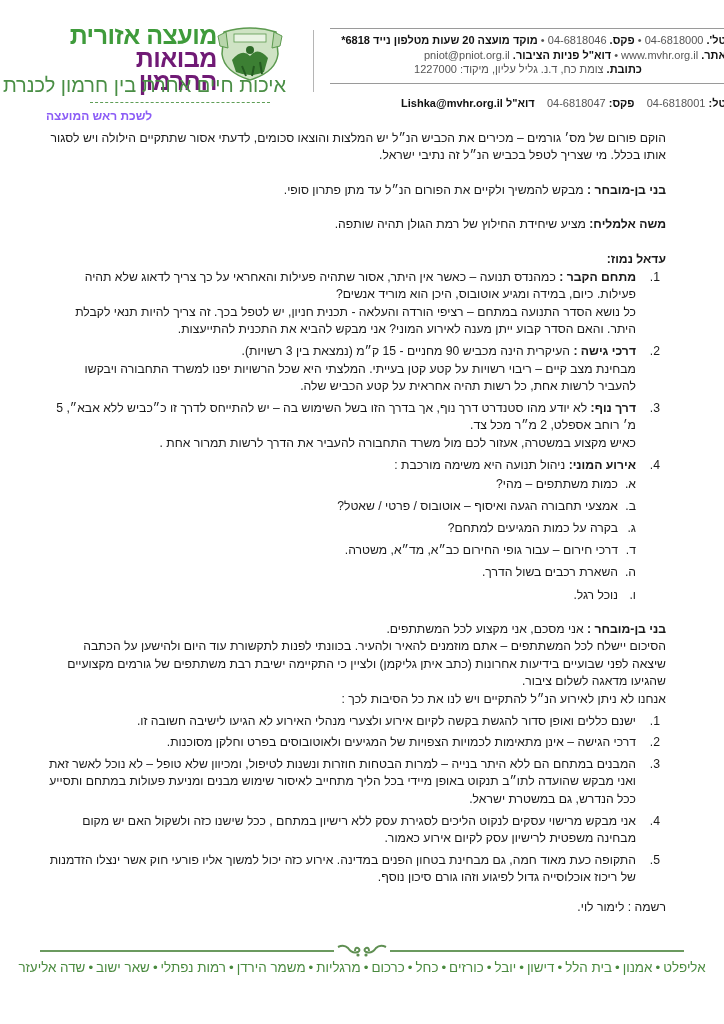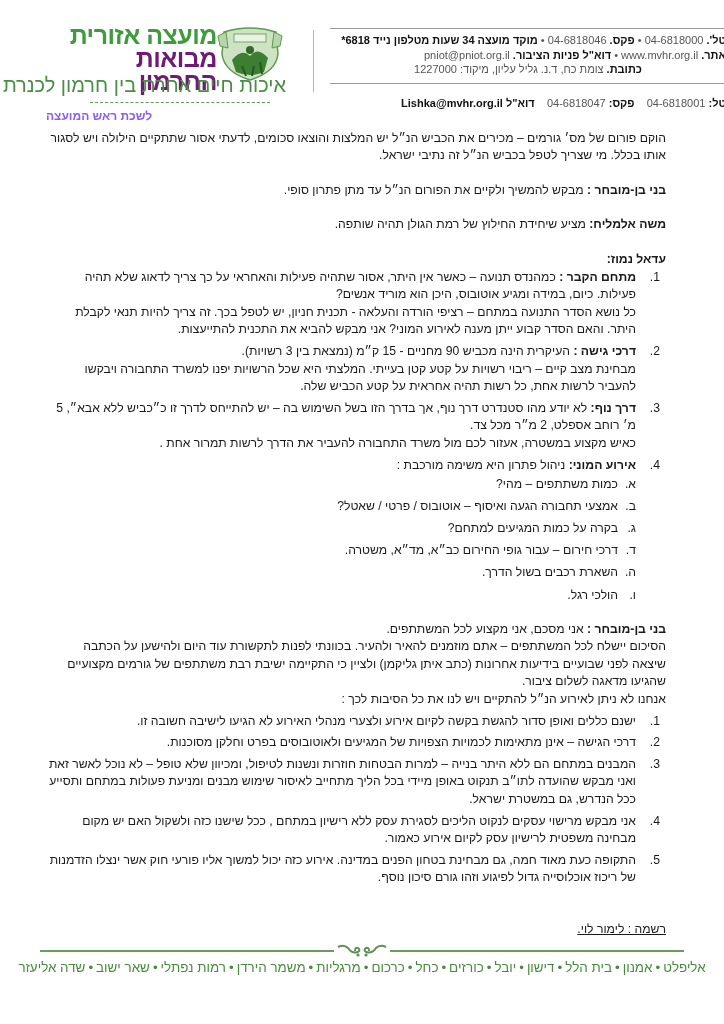--- a/index.html
+++ b/index.html
@@ -48,21 +48,21 @@
   p { margin: 0; }
   .para { margin-right: 8px; }
   .gap { height: 17px; }
   .speaker { font-weight: bold; }
   ol.main { list-style: none; margin: 0; padding: 0; }
   ol.main > li { position: relative; padding-right: 38px; margin-bottom: 4px; }
   ol.main > li .num { position: absolute; right: 14px; top: 0; }
   ol.sub { list-style: none; margin: 2px 0 0; padding: 0; }
   ol.sub li { position: relative; padding-right: 18px; margin-bottom: 4.5px; }
   ol.sub li .let { position: absolute; right: 0; }
-  .signoff { margin-top: 34px; padding-right: 8px; text-decoration: underline; }
+  .signoff { margin-top: 12px; padding-right: 8px; }
 
   
   .footer-rule { position: absolute; top: 944px; left: 40px; right: 40px; height: 14px; }
   .footer-rule .ln { position: absolute; top: 6px; height: 1.5px; background: #6b9a5f; }
   .footer-rule .ln.l { left: 0; right: 350px; }
   .footer-rule .ln.r { left: 350px; right: 0; }
   .ornament { position: absolute; left: 294px; top: -2px; width: 56px; height: 16px; }
   .footer-villages {
     position: absolute; top: 960px; left: 0; right: 0; text-align: center;
     color: #4a8a3f; font-size: 13.4px; white-space: nowrap;
@@ -98,21 +98,21 @@
 
     <div class="contact">
       <div class="hr"></div>
       <div class="line">
         <b>טל'.</b>
         <span>04-6818000</span>
         <span>•</span>
         <b>פקס.</b>
         <span>04-6818046</span>
         <span>•</span>
-        <b>מוקד מועצה 34 שעות מטלפון נייד</b>
+        <b>מוקד מועצה 20 שעות מטלפון נייד</b>
         <b>6818*</b>
       </div>
       <div class="line">
         <b>אתר.</b>
         <span>www.mvhr.org.il</span>
         <span>•</span>
         <b>דוא"ל פניות הציבור.</b>
         <span>pniot@pniot.org.il</span>
       </div>
       <div class="line center">
@@ -163,28 +163,28 @@
         <span class="speaker">דרכי גישה :</span><span> העיקרית הינה מכביש 90 מחניים - 15 ק״מ (נמצאת בין 3 רשויות).</span><br>
         <span>מבחינת מצב קיים – ריבוי רשויות על קטע קטן בעייתי. המלצתי היא שכל הרשויות יפנו למשרד התחבורה ויבקשו להעביר לרשות אחת, כל רשות תהיה אחראית על קטע הכביש שלה.</span>
       </li>
       <li>
         <span class="num">3.</span>
         <span class="speaker">דרך נוף:</span><span> לא יודע מהו סטנדרט דרך נוף, אך בדרך הזו בשל השימוש בה – יש להתייחס לדרך זו כ״כביש ללא אבא״, 5 מ׳ רוחב אספלט, 2 מ״ר מכל צד.</span><br>
         <span>כאיש מקצוע במשטרה, אעזור לכם מול משרד התחבורה להעביר את הדרך לרשות תמרור אחת .</span>
       </li>
       <li>
         <span class="num">4.</span>
-        <span class="speaker">אירוע המוני:</span><span> ניהול פתרון היא משימה מורכבת :</span>
+        <span class="speaker">אירוע המוני:</span><span> ניהול תנועה היא משימה מורכבת :</span>
         <ol class="sub">
           <li><span class="let">א.</span><span>כמות משתתפים – מהי?</span></li>
           <li><span class="let">ב.</span><span>אמצעי תחבורה הגעה ואיסוף – אוטובוס / פרטי / שאטל?</span></li>
           <li><span class="let">ג.</span><span>בקרה על כמות המגיעים למתחם?</span></li>
           <li><span class="let">ד.</span><span>דרכי חירום – עבור גופי החירום כב״א, מד״א, משטרה.</span></li>
           <li><span class="let">ה.</span><span>השארת רכבים בשול הדרך.</span></li>
-          <li><span class="let">ו.</span><span>הולכי רגל.</span></li>
+          <li><span class="let">ו.</span><span>נוכל רגל.</span></li>
         </ol>
       </li>
     </ol>
     <div class="gap" style="height:12px"></div>
 
     <p class="para">
       <span class="speaker">בני בן-מובחר :</span><span>  אני מסכם, אני מקצוע לכל המשתתפים.</span>
     </p>
     <p class="para">הסיכום יישלח לכל המשתתפים – אתם מוזמנים להאיר ולהעיר. בכוונתי לפנות לתקשורת עוד היום ולהישען על הכתבה שיצאה לפני שבועיים בידיעות אחרונות (כתב איתן גליקמן) ולציין כי התקיימה ישיבת רבת משתתפים של גורמים מקצועיים שהגיעו מדאגה לשלום ציבור.</p>
     <p class="para">אנחנו לא ניתן לאירוע הנ״ל להתקיים ויש לנו את כל הסיבות לכך :</p>

